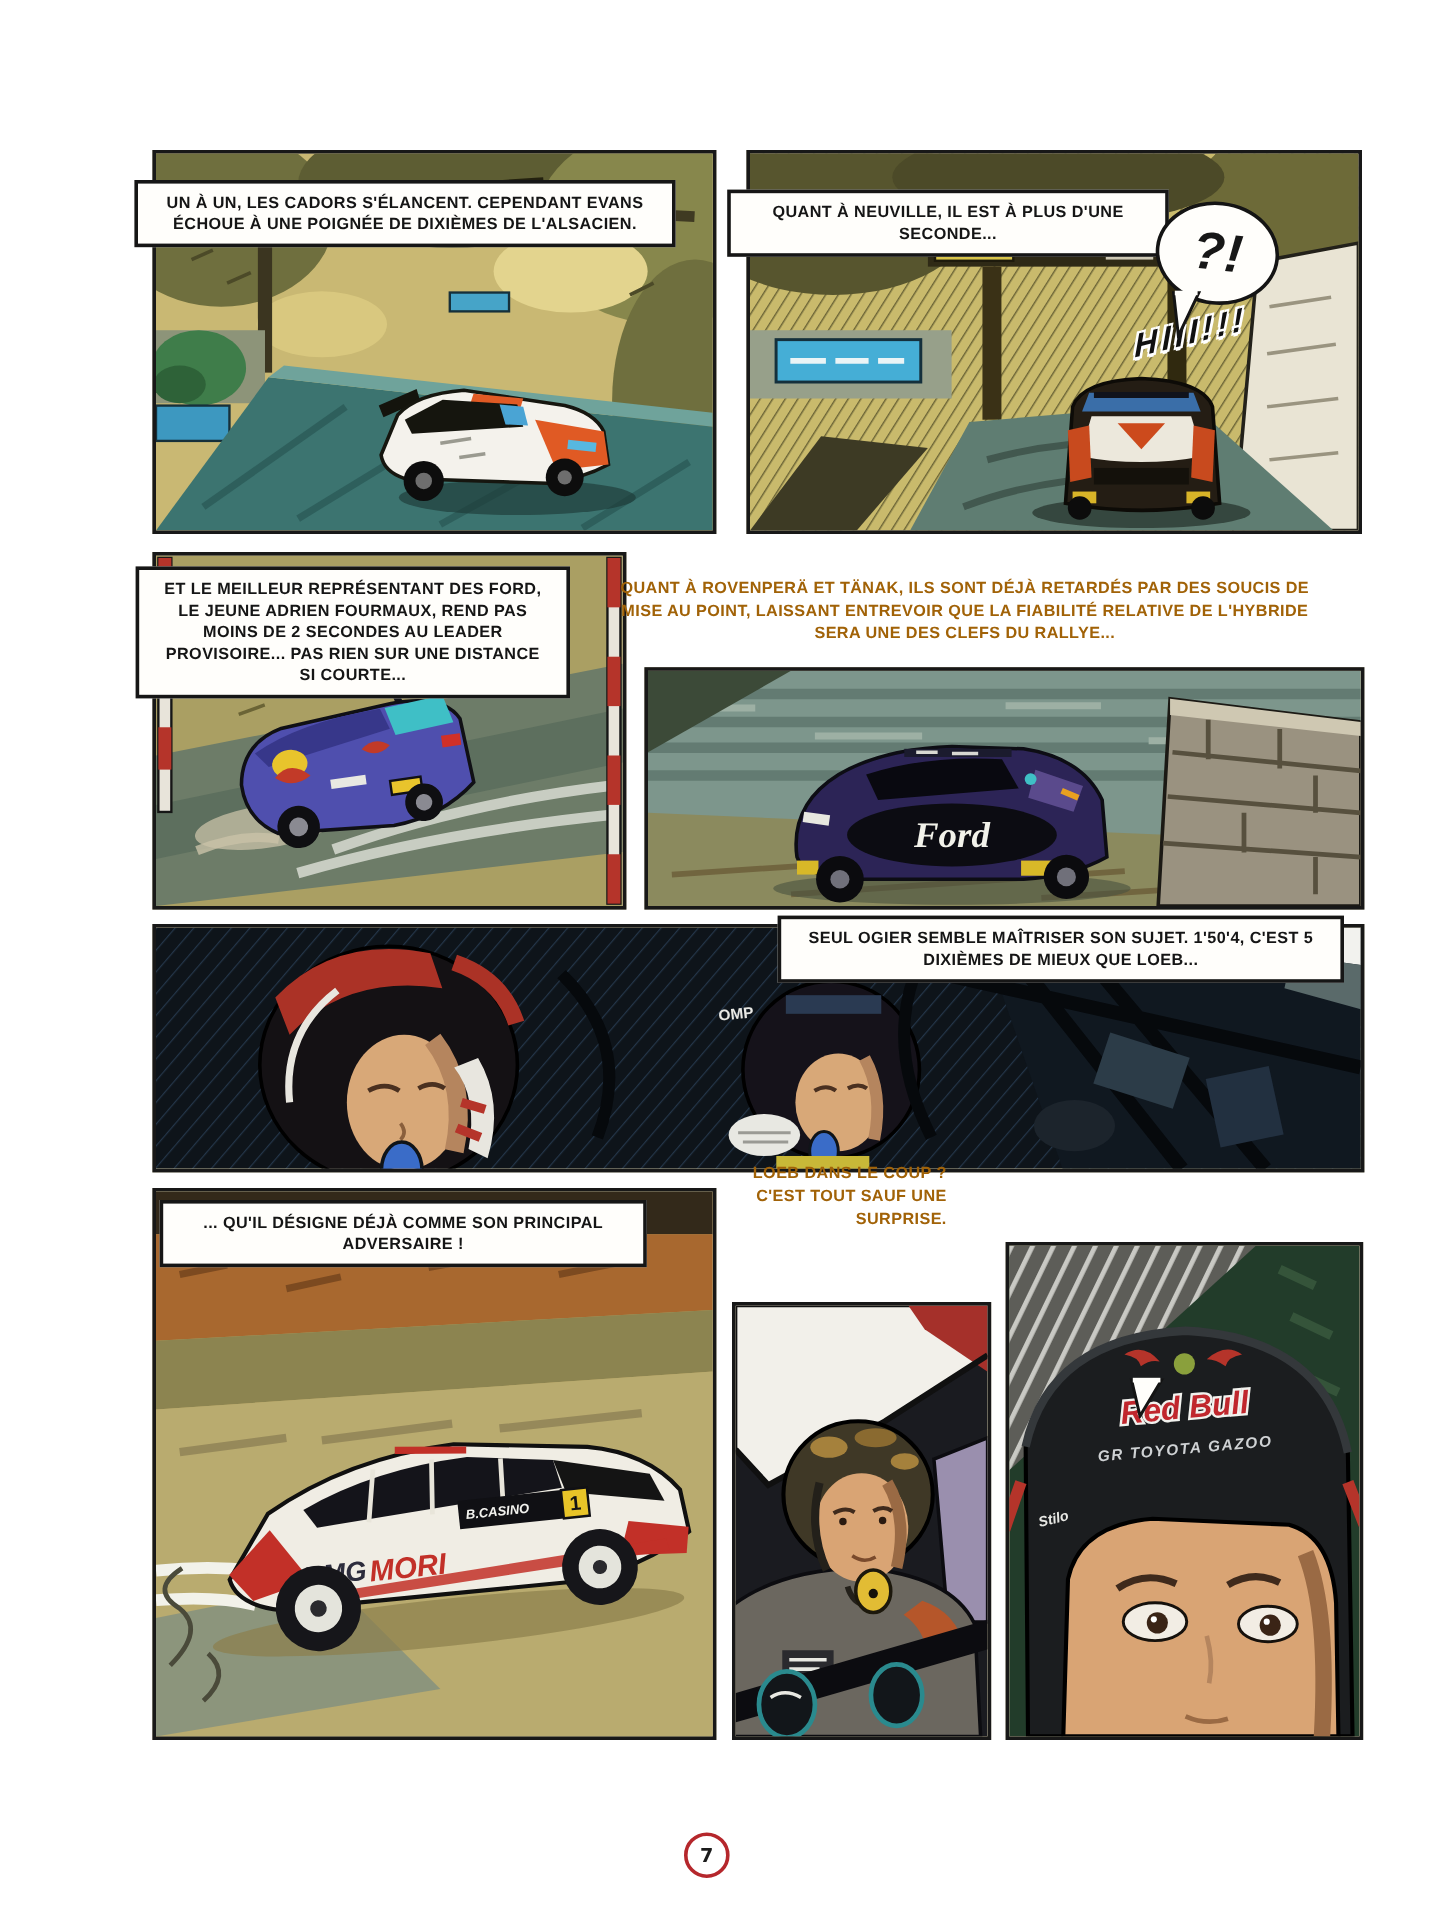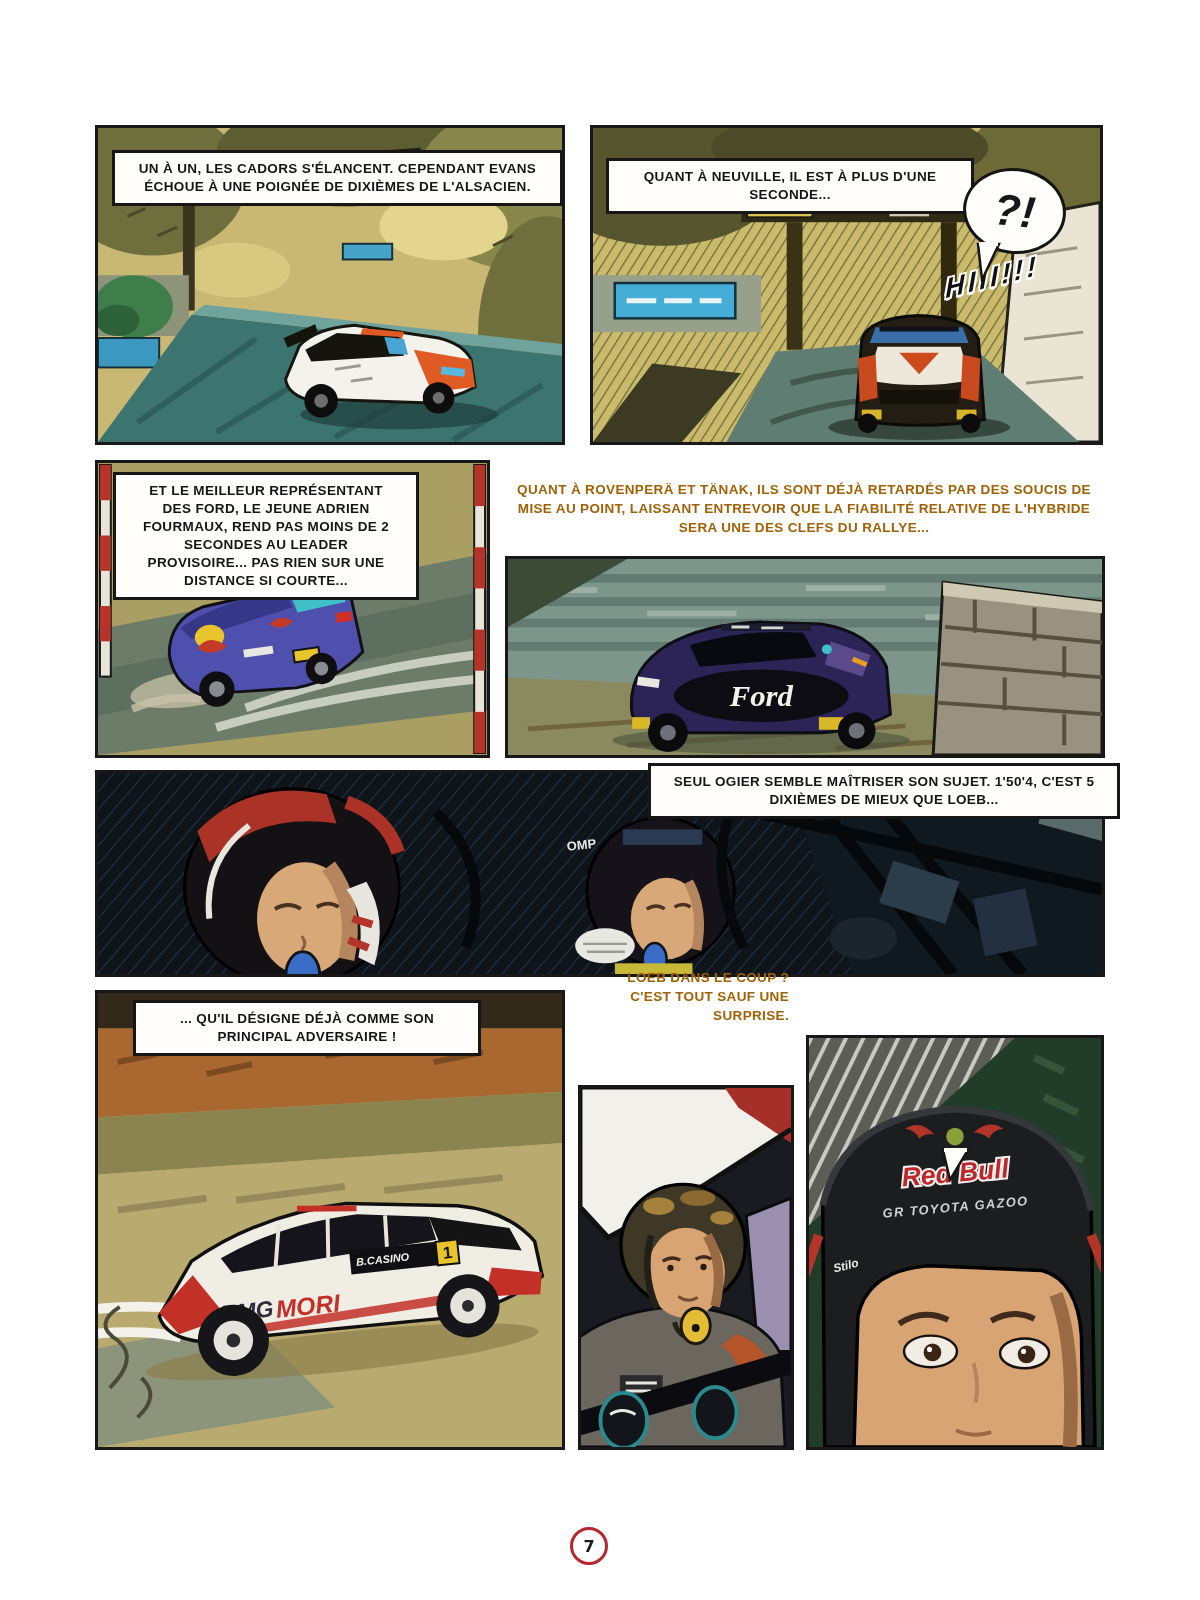--- a/index.html
+++ b/index.html
@@ -1,18 +1,18 @@
 <!DOCTYPE html>
 <html><head>
 <meta charset="utf-8">
 <style>
   html,body{margin:0;padding:0;background:#ffffff;}
   .stage{position:relative;width:1200px;height:1600px;background:#ffffff;overflow:hidden;
          font-family:"Liberation Sans",sans-serif;}
-  .panel{position:absolute;border:3px solid #181818;box-sizing:border-box;overflow:hidden;background:#cfc9a8;}
+  .panel{position:absolute;border:3px solid #181818;box-sizing:border-box;overflow:hidden;background:#cfc9a8;margin-left:32px;}
   .panel svg{display:block;width:100%;height:100%;}
   .cap{position:absolute;background:#fffefb;border:3px solid #161616;box-sizing:border-box;
        padding:7px 20px;font-weight:bold;font-size:13.5px;line-height:1.34;letter-spacing:.35px;
        color:#151515;text-align:center;z-index:5;}
   .freecap{position:absolute;font-weight:bold;font-size:13.5px;line-height:1.42;letter-spacing:.35px;
        color:#a16207;text-align:center;z-index:5;background:transparent;}
   .balloon-q{position:absolute;background:#fffefb;border:3px solid #141414;border-radius:50%;
        display:flex;align-items:center;justify-content:center;font-weight:bold;font-style:italic;
        font-size:44px;color:#171717;z-index:6;transform:rotate(6deg);}
   .balloon-big{position:absolute;background:#fffefb;border:3px solid #141414;box-sizing:border-box;
@@ -171,21 +171,21 @@
         <rect x="78" y="-8" width="16" height="10" fill="#d03028"></rect>
         <rect x="30" y="24" width="26" height="12" fill="#e8c42c" stroke="#101015" stroke-width="2"></rect>
         <rect x="-20" y="16" width="30" height="8" fill="#e8e8e2"></rect>
         <circle cx="-52" cy="52" r="18" fill="#0f0f12"></circle>
           <circle cx="-52" cy="52" r="8" fill="#8a8a92"></circle>
         <circle cx="56" cy="46" r="16" fill="#0f0f12"></circle>
           <circle cx="56" cy="46" r="7" fill="#8a8a92"></circle>
       </g>
     </svg>
   </div>
-  <div class="cap" style="left:113px;top:472px;width:306px;">ET LE MEILLEUR REPRÉSENTANT DES FORD, LE JEUNE ADRIEN FOURMAUX, REND PAS MOINS DE 2 SECONDES AU LEADER PROVISOIRE... PAS RIEN SUR UNE DISTANCE SI COURTE...</div>
+  <div class="cap" style="left:113px;top:472px;width:362px;">ET LE MEILLEUR REPRÉSENTANT DES FORD, LE JEUNE ADRIEN FOURMAUX, REND PAS MOINS DE 2 SECONDES AU LEADER PROVISOIRE... PAS RIEN SUR UNE DISTANCE SI COURTE...</div>
 
   <div class="freecap" style="left:503px;top:480px;width:602px;">QUANT À ROVENPERÄ ET TÄNAK, ILS SONT DÉJÀ RETARDÉS PAR DES SOUCIS DE MISE AU POINT, LAISSANT ENTREVOIR QUE LA FIABILITÉ RELATIVE DE L'HYBRIDE SERA UNE DES CLEFS DU RALLYE...</div>
   <div class="panel" style="left:505px;top:556px;width:600px;height:202px;">
     <svg viewBox="0 0 598 202" preserveAspectRatio="none">
       <rect width="598" height="202" fill="#7d968c"></rect>
       <path d="M0 20 h598 M0 44 h598 M0 66 h598 M0 90 h598" stroke="#5d756c" stroke-width="9" opacity=".8"></path>
       <path d="M20 32 h70 M140 56 h90 M300 30 h80 M420 60 h70" stroke="#9db0a4" stroke-width="6"></path>
       <polygon points="0,202 0,122 598,148 598,202" fill="#8b8a5e"></polygon>
       <path d="M20 175 L240 160 M120 192 L400 172 M330 195 L560 180" stroke="#6b5c38" stroke-width="5" opacity=".8"></path>
       <polygon points="0,0 120,0 0,70" fill="#3c4a38"></polygon>
@@ -297,21 +297,21 @@
         <circle cx="-118" cy="62" r="36" fill="#16161a"></circle>
           <circle cx="-118" cy="62" r="20" fill="#e4e4dc"></circle>
           <circle cx="-118" cy="62" r="7" fill="#2a2a2e"></circle>
         <circle cx="122" cy="52" r="32" fill="#16161a"></circle>
           <circle cx="122" cy="52" r="18" fill="#e4e4dc"></circle>
           <circle cx="122" cy="52" r="6" fill="#2a2a2e"></circle>
         <path d="M-40 -64 l60 6" stroke="#c23028" stroke-width="6"></path>
       </g>
     </svg>
   </div>
-  <div class="cap" style="left:133px;top:1000px;width:348px;">... QU'IL DÉSIGNE DÉJÀ COMME SON PRINCIPAL ADVERSAIRE !</div>
+  <div class="cap" style="left:133px;top:1000px;width:406px;">... QU'IL DÉSIGNE DÉJÀ COMME SON PRINCIPAL ADVERSAIRE !</div>
 
   <div class="freecap" style="left:583px;top:968px;width:206px;text-align:right;">LOEB DANS LE COUP ? C'EST TOUT SAUF UNE SURPRISE.</div>
   <div class="panel" style="left:578px;top:1085px;width:216px;height:365px;">
     <svg viewBox="0 0 216 365" preserveAspectRatio="none">
       <rect width="216" height="365" fill="#1a1b20"></rect>
       <polygon points="170,130 216,112 216,268 182,268" fill="#9a8fae" stroke="#0c0c10" stroke-width="3"></polygon>
       <polygon points="0,0 216,0 216,42 128,98 28,152 0,122" fill="#f2f0ea" stroke="#101010" stroke-width="3"></polygon>
       <polygon points="148,0 216,0 216,56 162,20" fill="#a5302a"></polygon>
       <path d="M0 122 L28 152 L128 98 L216 42" stroke="#101010" stroke-width="5" fill="none"></path>
       <g>

